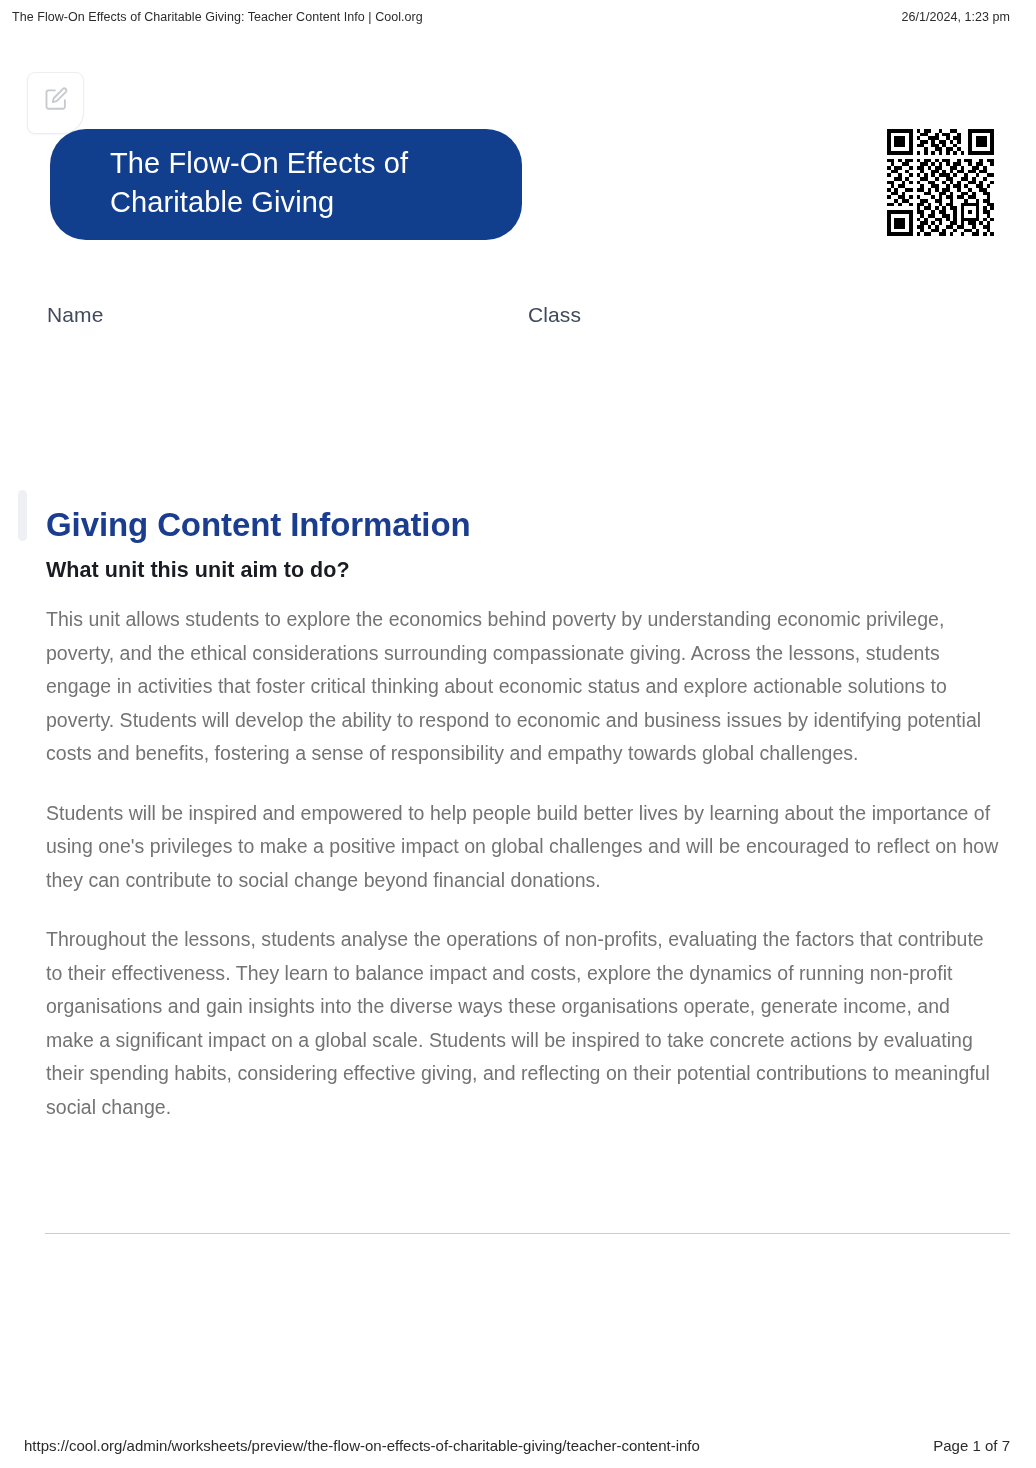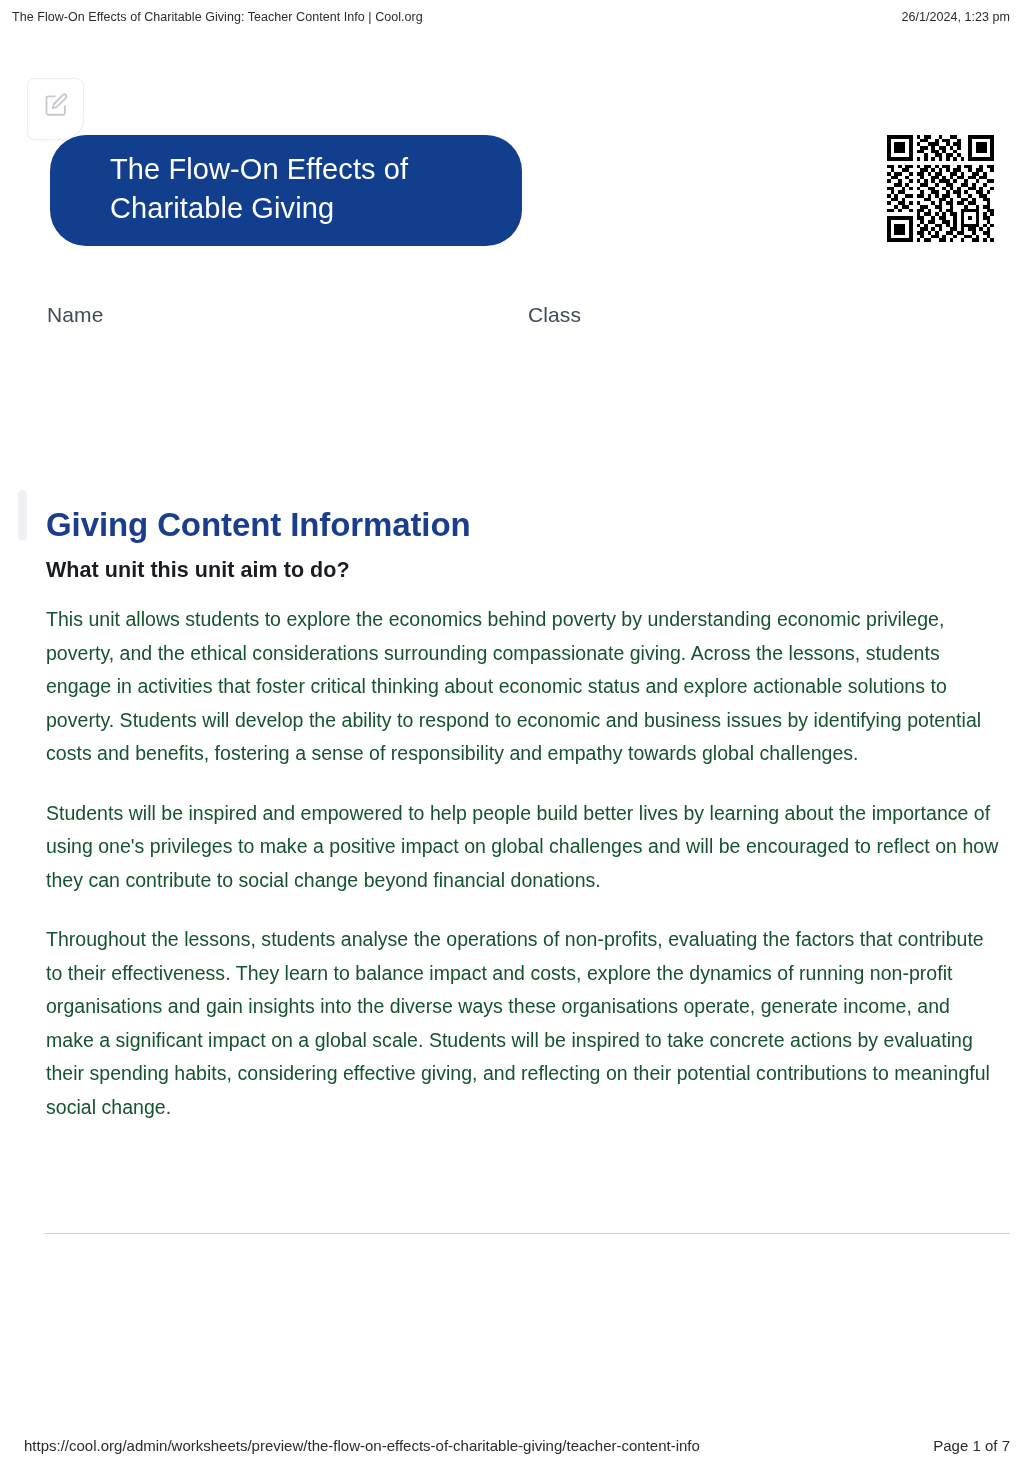--- a/index.html
+++ b/index.html
@@ -39,21 +39,21 @@
     position: absolute;
     top: 34px;
     left: 0;
     width: 1036px;
     height: 1334px;
   }
 
   
   .title-block {
     position: absolute;
-    top: 22px;
+    top: 16px;
     left: 0;
     width: 1036px;
     height: 200px;
   }
   .edit-card {
     position: absolute;
     left: 27px;
     top: 22px;
     width: 57px;
     height: 62px;
@@ -154,21 +154,21 @@
   .subheading {
     font-size: 21.5px;
     font-weight: 700;
     color: #1a1c23;
     margin: 0 0 20px 0;
     letter-spacing: 0.05px;
   }
   .para {
     font-size: 19.5px;
     line-height: 33.5px;
-    color: #14532d;
+    color: #737373;
     margin: 0 0 26px 0;
     letter-spacing: 0.03px;
   }
   .para:last-child { margin-bottom: 12px; }
 
   
   .page-rule {
     position: absolute;
     left: 45px;
     top: 1199px;

